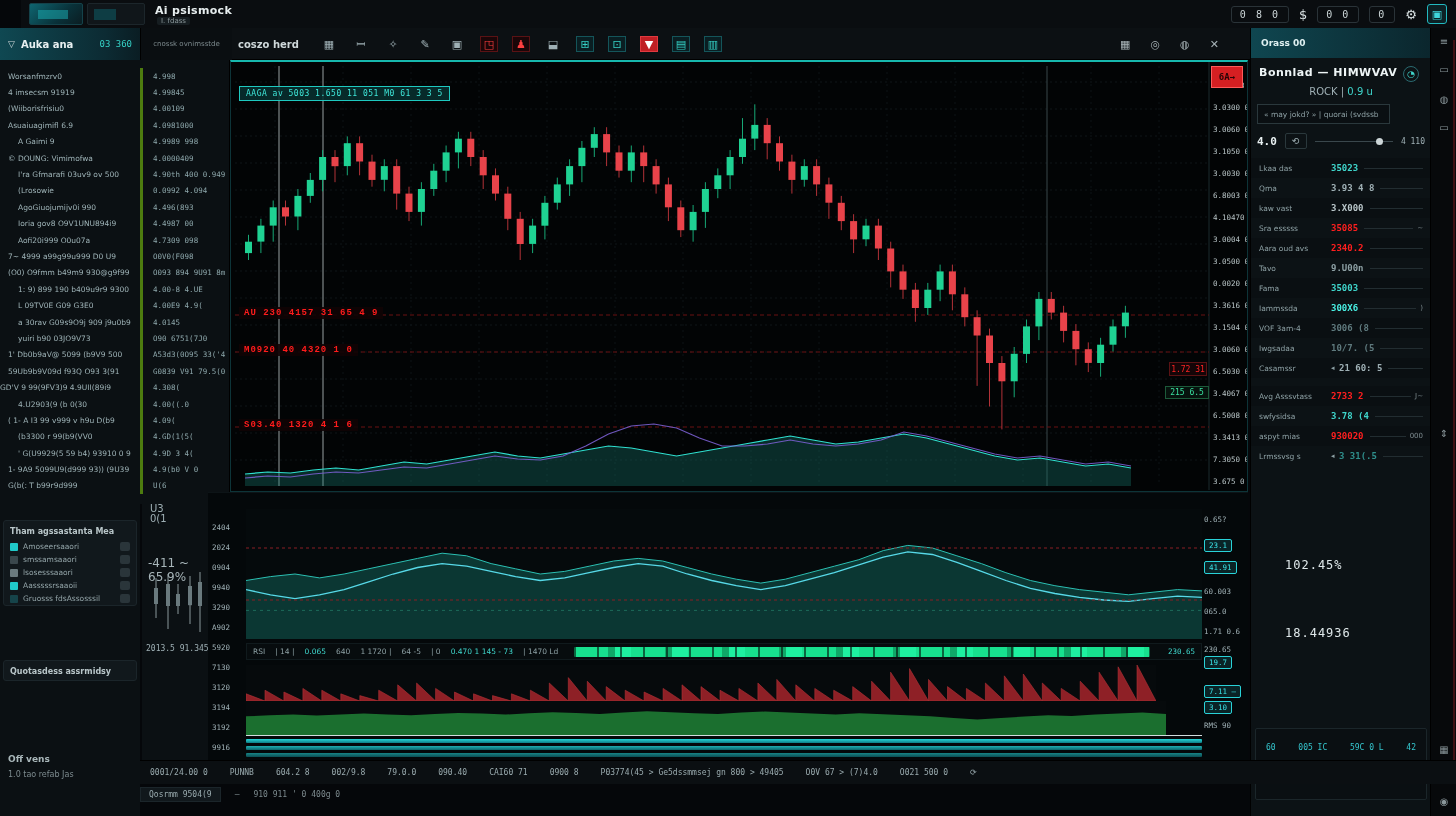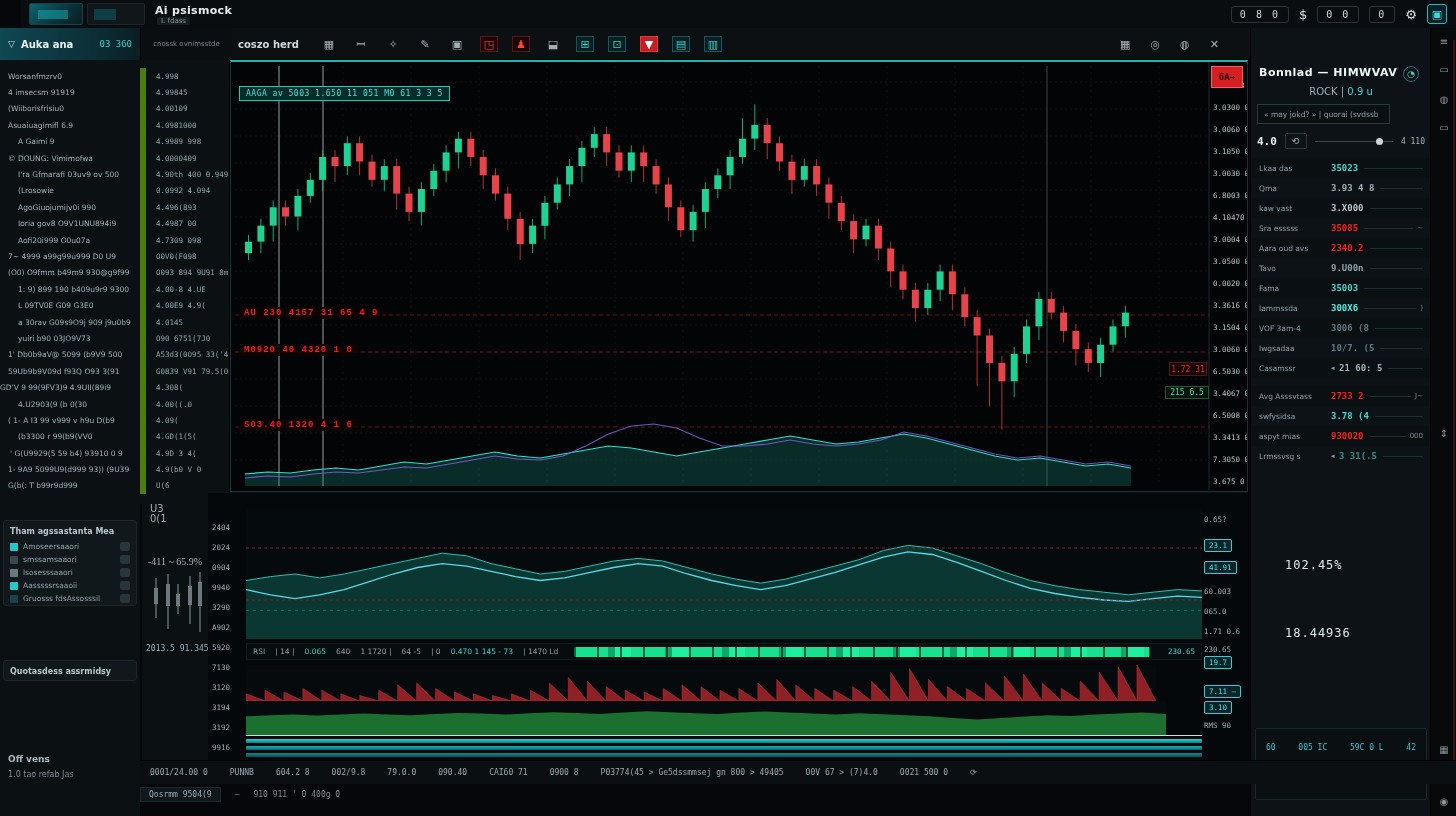--- a/index.html
+++ b/index.html
@@ -43,35 +43,35 @@
   .ti.red  { color:#ff4040; border-color:#5a1214; background:#1a0608; }
   .ti.redfill { color:#fff; background:#c01f24; border-color:#e03a40; }
   .win-ctrl { left:1120px; top:0; height:32px; display:flex; align-items:center; gap:20px; color:#a8b4b8; font-size:11px; }
 
   
   #sidebar { left:0; top:60px; width:230px; height:444px; background:#0b1013; border-right:1px solid #000; }
   #sidebar-rows { position:absolute; left:0; top:8px; width:230px; }
   .sb-row { display:flex; height:16.4px; align-items:center; }
   .sb-name { width:140px; padding-left:8px; color:#9fb4b8; font-size:7.5px; white-space:nowrap; overflow:hidden; }
   .sb-val { width:90px; padding-left:10px; color:#8ea8ac; font-size:7.5px; white-space:nowrap; overflow:hidden;
-    border-left:6px solid #4d7c0f; align-self:stretch; display:flex; align-items:center; }
+    border-left:3px solid #4d7c0f; align-self:stretch; display:flex; align-items:center; }
   #sidebar-lower { left:0; top:504px; width:140px; height:312px; background:#0b1013; }
   .sb-card { position:absolute; left:3px; width:134px; background:#11181c; border:1px solid #1b252a; border-radius:3px; }
   .sb-card .title { padding:6px 6px 4px 6px; color:#b9c6c9; font-size:8px; font-weight:bold; }
   .sb-item { display:flex; align-items:center; gap:5px; padding:2px 6px; color:#93a4a8; font-size:7.5px; }
   .sb-item .sw { width:8px; height:8px; border-radius:1px; flex:0 0 auto; }
   .sb-item .btn { margin-left:auto; width:10px; height:9px; background:#2a353a; border-radius:2px; }
   .sb-sub { padding:0 6px 2px 19px; color:#5f6e72; font-size:6.5px; }
   .sb-foot1 { left:8px; top:250px; color:#aab8bb; font-size:9px; font-weight:bold; }
   .sb-foot2 { left:8px; top:266px; color:#7d8b8f; font-size:8px; }
 
   
   #minicol { left:142px; top:498px; width:88px; height:262px; background:#0b1013; }
   .mini-sym { left:8px; top:6px; color:#9fb0b5; font-size:10px; line-height:10px; }
-  .mini-pct { left:6px; top:58px; color:#a8b6ba; font-size:10px;font-family:Liberation Serif, serif; }
+  .mini-pct { left:6px; top:58px; color:#a8b6ba; font-size:12px; }
   .mini-stat { left:4px; top:146px; color:#9fb0b5; font-size:8px; white-space:nowrap; }
 
   
   #chartwin { left:230px; top:60px; width:1018px; height:432px; background:#020405;
     border:1px solid #0d3438; border-top:2px solid #17b8ae; }
   #ohlc-chip { left:8px; top:24px; background:rgba(8,48,48,.88); border:1px solid #1ec9c0; color:#3fe8db;
     font-size:8px; padding:2px 6px; letter-spacing:.5px; }
   .order-lbl { position:absolute; left:8px; color:#ff1c1c; font-size:9px; font-weight:bold;
     background:rgba(16,3,4,.9); padding:1px 5px; letter-spacing:1px;font-family:Liberation Mono, monospace; }
   .ax-badge-red { left:980px; top:4px; width:32px; height:22px; background:#d51f22; border:1px solid #ff5a5a;
@@ -291,21 +291,21 @@
         </div>
         <div class="sb-row">
           <span class="sb-name" style="padding-left: 8px;">( 1- A I3 99 v999 v h9u D(b9</span>
           <span class="sb-val mono">4.09(</span>
         </div>
         <div class="sb-row">
           <span class="sb-name" style="padding-left: 18px;">(b3300 r 99(b9(VV0</span>
           <span class="sb-val mono">4.GD(1(5(</span>
         </div>
         <div class="sb-row">
-          <span class="sb-name" style="padding-left: 10px;">' G(U9929(5 59 b4) 93910 0 9</span>
+          <span class="sb-name" style="padding-left: 18px;">' G(U9929(5 59 b4) 93910 0 9</span>
           <span class="sb-val mono">4.9D 3 4(</span>
         </div>
         <div class="sb-row">
           <span class="sb-name" style="padding-left: 8px;">1- 9A9 5099U9(d999 93)) (9U39</span>
           <span class="sb-val mono">4.9(b0 V 0</span>
         </div>
         <div class="sb-row">
           <span class="sb-name" style="padding-left: 8px;">G(b(: T b99r9d999</span>
           <span class="sb-val mono">U(6</span>
         </div>
@@ -649,20 +649,21 @@
         <div class="bpb mono" style="top: 134px;">1.71 0.6</div>
         <div class="bpb mono" style="top: 152px;">230.65</div>
         <div class="bpb mono badge" style="top: 163px;">19.7</div>
         <div class="bpb mono badge" style="top: 192px;">7.11 —</div>
         <div class="bpb mono badge" style="top: 208px;">3.10</div>
         <div class="bpb mono" style="top: 228px;">RMS 90</div>
       </div>
   </div>
 
   <div id="orderpanel" class="abs">
+    <div class="abs op-head">Orass 00</div>
     <div class="abs op-title">Bonnlad — HIMWVAV</div>
     <div class="abs op-ico">◔</div>
     <div class="abs op-sub">
       <span>ROCK |</span>
       <b>0.9 u</b>
     </div>
     <div class="abs op-drop">« may jokd? »  |  quorai (svdssb</div>
     <div class="abs op-qty">
       <span class="q mono">4.0</span>
       <span class="box">⟲</span>

